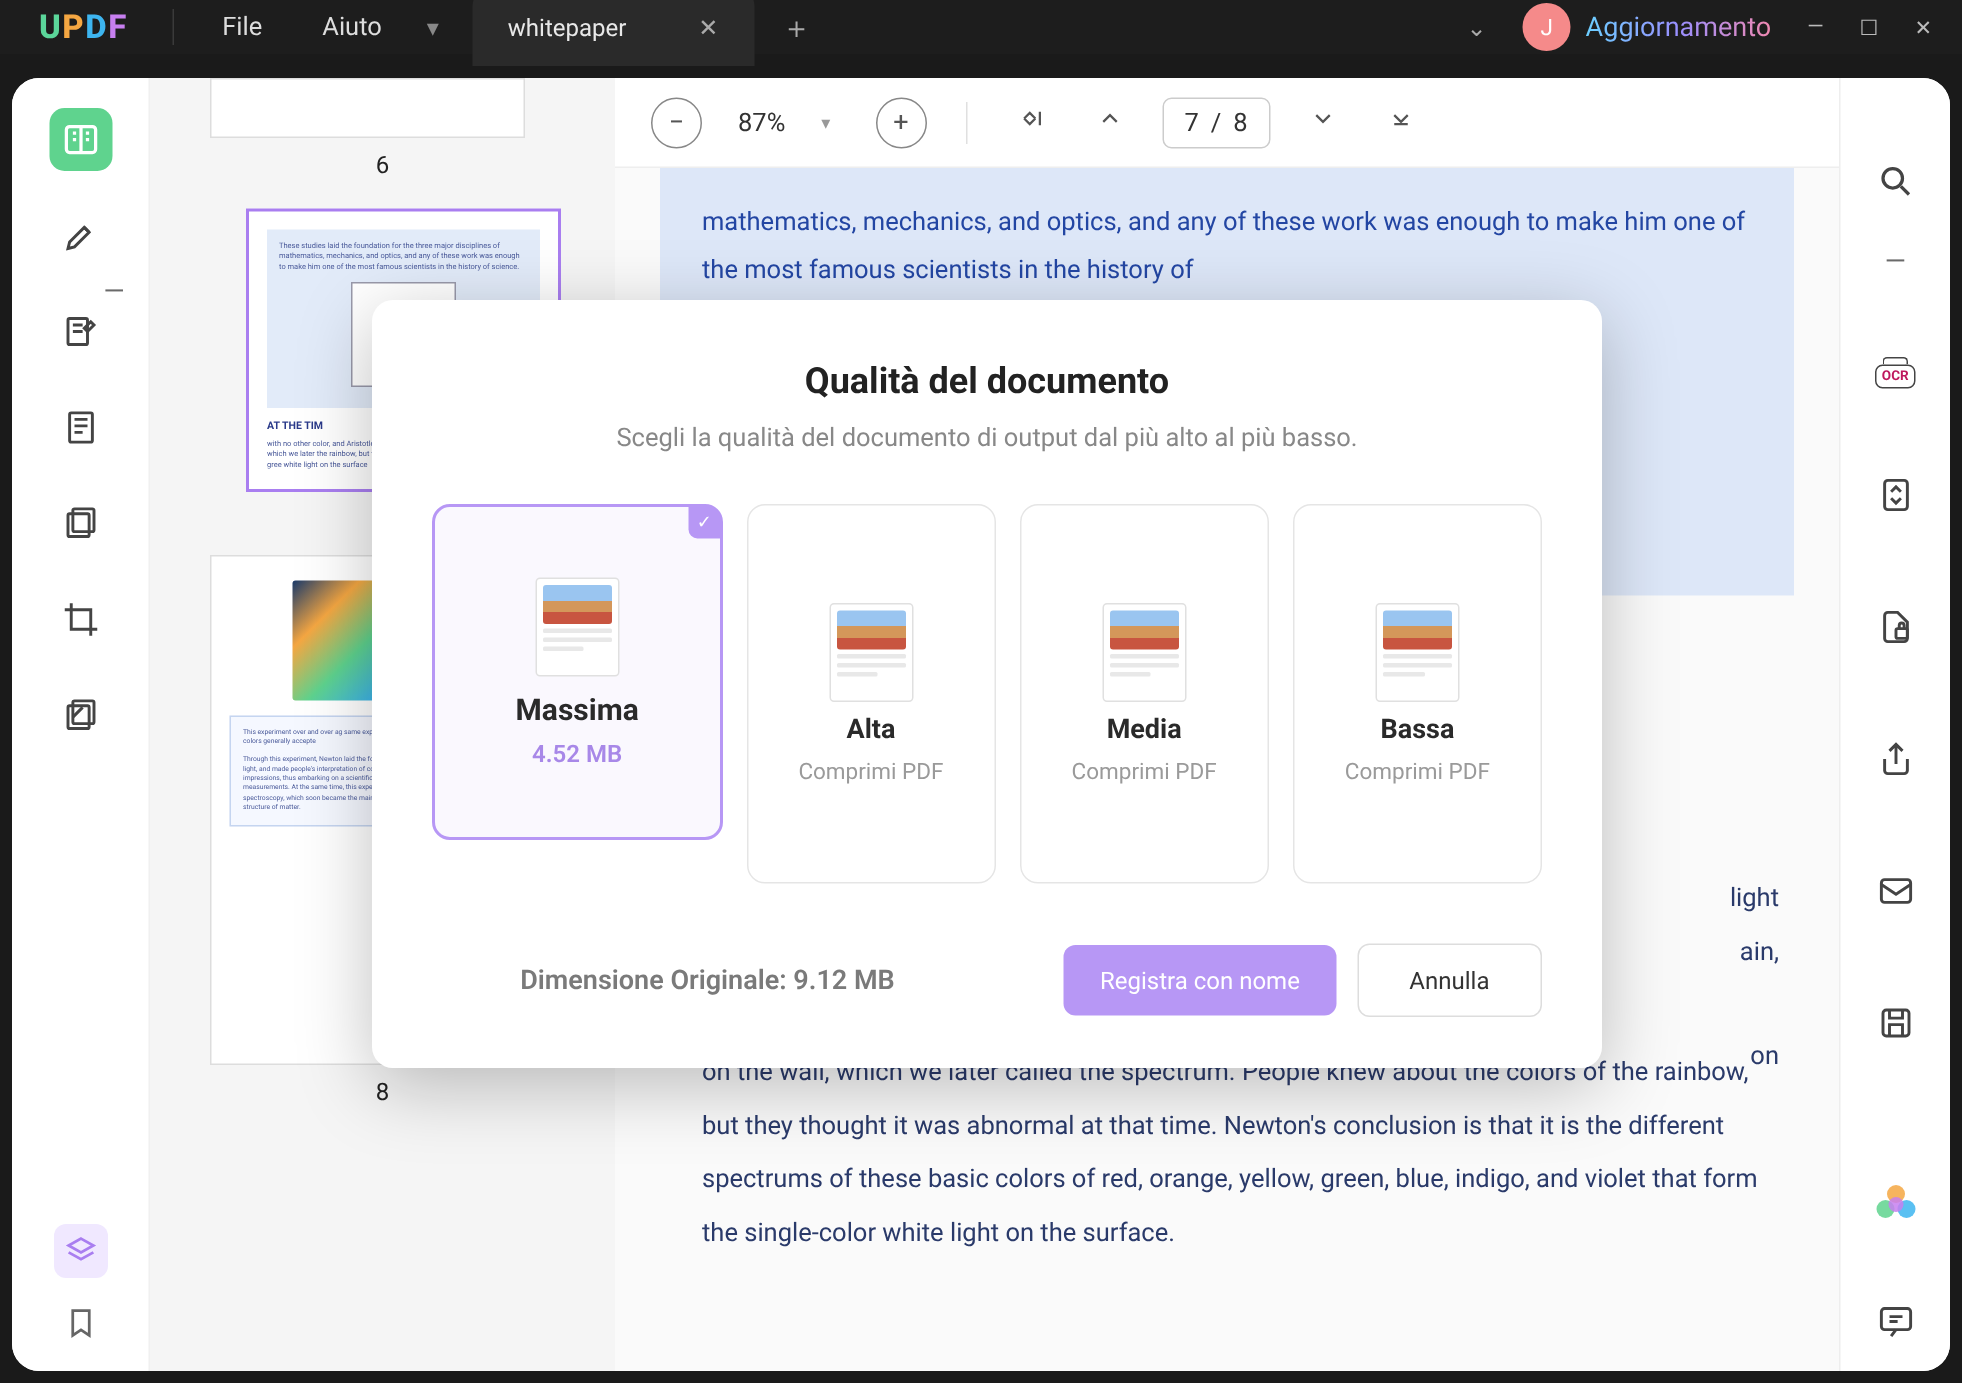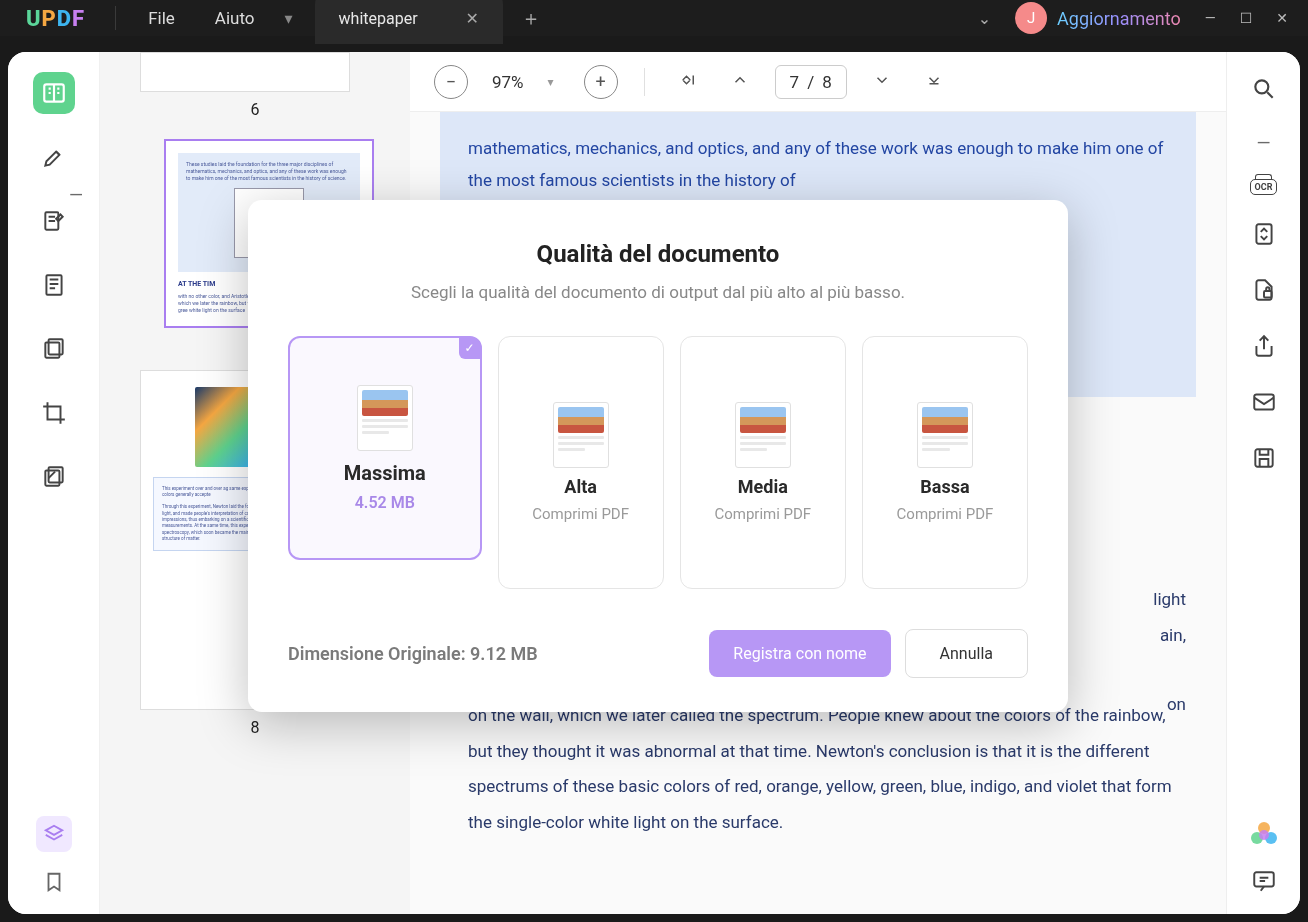--- a/index.html
+++ b/index.html
@@ -54,21 +54,21 @@
 .zoom-chev { color: #999; font-size: 12px; margin-right: 12px; }
 .tdiv { width: 1px; height: 28px; background: #e0e0e0; margin: 0 8px; }
 .nav-icon { color: #555; font-size: 18px; cursor: pointer; padding: 4px 8px; }
 .page-box { border: 1px solid #ccc; border-radius: 6px; padding: 6px 14px; font-size: 17px; color: #333; display: flex; gap: 8px; align-items: center; }
 
 .doc { flex: 1; background: #fafafa; padding: 0 30px; overflow: hidden; position: relative; }
 .doc-hl { background: #dde7f8; padding: 20px 28px 200px; font-size: 17px; line-height: 1.9; color: #2346a3; }
 .doc-txt { padding-top: 20px; font-size: 17px; line-height: 2.1; color: #2a3a6a; }
 
 .right-tools { width: 74px; background: #fff; border-left: 1px solid #eee; display: flex; flex-direction: column; align-items: center; padding-top: 24px; gap: 26px; position: relative; }
-.rtool { color: #404040; cursor: pointer; }
+.rtool { color: #be185d; cursor: pointer; margin-top: 32px; }
 .rtool svg { width: 26px; height: 26px; }
 .right-minus { color: #6a6a6a; font-size: 18px; }
 .ocr-badge { border: 1.5px solid #444; border-radius: 5px; padding: 2px 4px; font-size: 9px; font-weight: 700; position: relative; }
 .ocr-top { position: absolute; top: -6px; left: 4px; right: 4px; height: 5px; border: 1.5px solid #444; border-bottom: none; border-radius: 3px 3px 0 0; }
 .right-bottom { position: absolute; bottom: 16px; display: flex; flex-direction: column; align-items: center; gap: 18px; }
 .flower { width: 30px; height: 30px; }
 
 .modal { position: absolute; left: 248px; top: 200px; width: 820px; background: #fff; border-radius: 14px; box-shadow: 0 12px 50px rgba(0,0,0,0.25); padding: 40px 40px 34px; z-index: 100; }
 .m-title { text-align: center; font-size: 24px; font-weight: 700; color: #222; margin-bottom: 14px; }
 .m-sub { text-align: center; font-size: 17px; color: #888; margin-bottom: 34px; }
@@ -77,21 +77,21 @@
 .qcard.sel { width: 198px; height: 224px; border: 2px solid #b797f5; background: #faf8fe; }
 .qcard.sel .check { position: absolute; top: -1px; right: -1px; width: 22px; height: 22px; background: #b797f5; border-radius: 0 10px 0 6px; display: flex; align-items: center; justify-content: center; color: #fff; font-size: 12px; }
 .doc-icon { width: 56px; height: 66px; border: 1px solid #e0e0e0; border-radius: 3px; background: #fff; padding: 4px; display: flex; flex-direction: column; gap: 3px; }
 .di-img { height: 26px; background: linear-gradient(180deg,#9ac5f0 40%,#d4975a 40%,#d4975a 70%,#c85540 70%); border-radius: 2px; }
 .di-line { height: 3px; background: #e8e8e8; border-radius: 1px; }
 .q-name { font-size: 18px; font-weight: 700; color: #2a2a2a; }
 .qcard.sel .q-name { font-size: 20px; margin-top: 2px; }
 .q-size { font-size: 16px; font-weight: 600; color: #a888e8; }
 .q-sub { font-size: 15px; color: #9a9a9a; }
 .m-footer { display: flex; align-items: center; gap: 14px; }
-.orig { font-size: 18px; font-weight: 600; color: #7a7a7a; flex: 1; padding-right: 40px; }
+.orig { font-size: 18px; font-weight: 600; color: #7a7a7a; flex: 1; text-align: center; padding-right: 40px; }
 .btn-primary { background: #b797f5; color: #fff; border: none; border-radius: 8px; padding: 14px 24px; font-size: 16px; cursor: pointer; }
 .btn-sec { background: #fff; border: 1px solid #ddd; border-radius: 8px; padding: 14px 34px; font-size: 16px; color: #333; cursor: pointer; }
 
 .dot { position: absolute; left: 18px; top: 98px; width: 8px; height: 8px; border-radius: 50%; background: #b797f5; }
 </style>
 </head>
 <body>
 
 <div class="titlebar">
   <div class="logo">
@@ -205,21 +205,21 @@
             <path d="M5 55 L55 10 L55 55 Z M20 55 L55 25" fill="none" stroke="#3a4a8a" stroke-width="1"></path>
           </svg>
       </div>
     </div>
     <div class="pg-num">8</div>
   </div>
 
   <div class="main">
     <div class="toolbar">
       <div class="tbtn">−</div>
-      <span class="zoom-val">97%</span>
+      <span class="zoom-val">87%</span>
       <span class="zoom-chev">▾</span>
       <div class="tbtn">+</div>
       <div class="tdiv"></div>
       <span class="nav-icon"><svg width="18" height="18" viewBox="0 0 24 24" fill="none" stroke="#555" stroke-width="2">
             <path d="M6 5h12M12 19l-5-5 5-5M12 19l5-5-5-5" transform="rotate(90 12 12)"></path>
           </svg></span>
       <span class="nav-icon"><svg width="18" height="18" viewBox="0 0 24 24" fill="none" stroke="#555" stroke-width="2">
             <path d="M6 15l6-6 6 6"></path>
           </svg></span>
       <div class="page-box">

